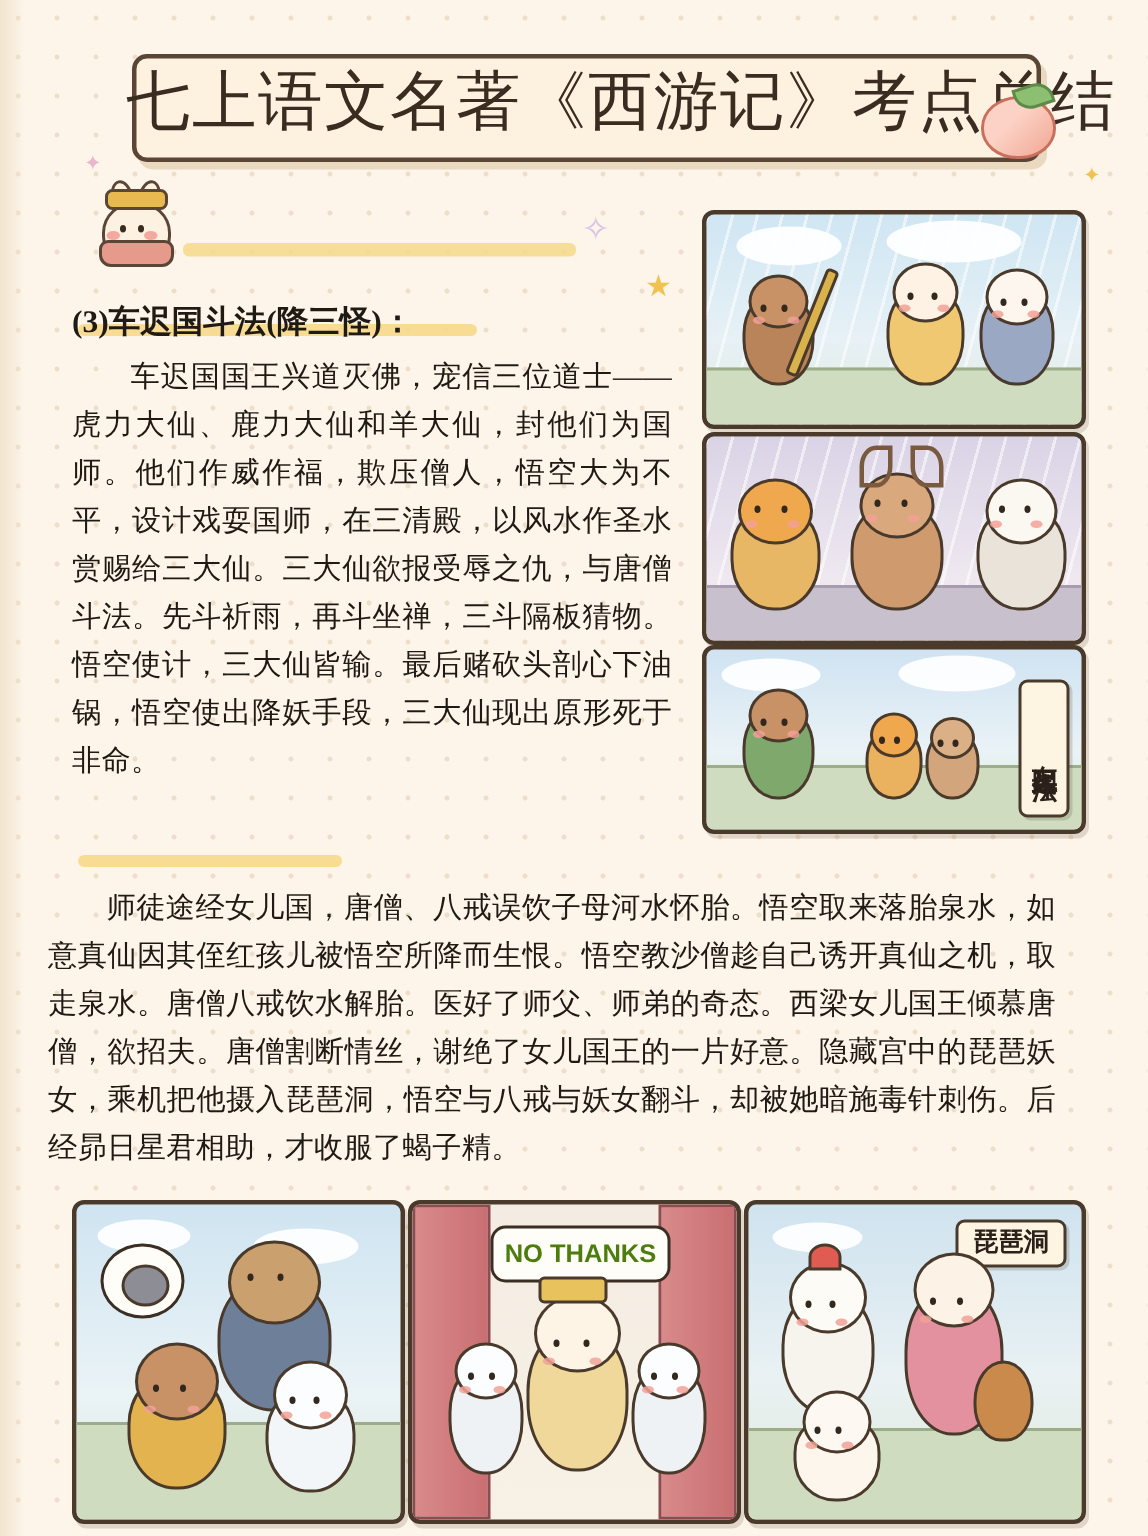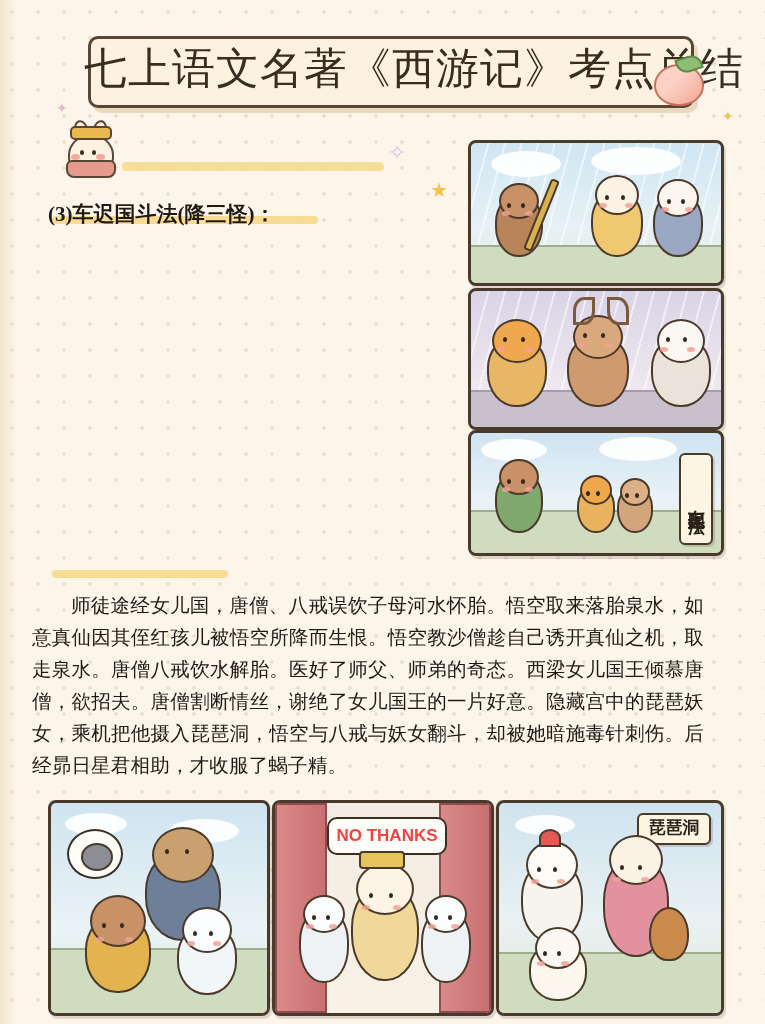--- a/index.html
+++ b/index.html
@@ -283,21 +283,21 @@
     writing-mode: vertical-rl;
     letter-spacing: 2px;
   }
   .speech {
     position: absolute;
     background: #fffdf7;
     border: 2.5px solid #3b2f24;
     border-radius: 10px;
     font-family: "Liberation Sans", sans-serif;
     font-weight: bold;
-    color: #ef4444;
+    color: #4d7c0f;
     display: flex;
     align-items: center;
     justify-content: center;
   }
   .speech:after {
     content: "";
     position: absolute;
     left: 50%; bottom: -11px; margin-left: -7px;
     width: 0; height: 0;
     border-left: 8px solid transparent;
@@ -348,20 +348,21 @@
       <div class="mascot-eye r"></div>
       <div class="mascot-cheek l"></div>
       <div class="mascot-cheek r"></div>
       <div class="mascot-robe"></div>
     </div>
     <div class="section-underline"></div>
   </div>
 
   <div class="sub-underline" style="left:52px; top:216px; width:266px;"></div>
   <div class="sub-title" style="left:48px; top:200px;">(3)车迟国斗法(降三怪)：</div>
+  <div class="para first" style="left:48px; top:236px; width:400px;">车迟国国王兴道灭佛，宠信三位道士——虎力大仙、鹿力大仙和羊大仙，封他们为国师。他们作威作福，欺压僧人，悟空大为不平，设计戏耍国师，在三清殿，以风水作圣水赏赐给三大仙。三大仙欲报受辱之仇，与唐僧斗法。先斗祈雨，再斗坐禅，三斗隔板猜物。悟空使计，三大仙皆输。最后赌砍头剖心下油锅，悟空使出降妖手段，三大仙现出原形死于非命。</div>
 
   <div class="sub-underline" style="left:52px; top:570px; width:176px;"></div>
   <div class="para first" style="left:32px; top:590px; width:672px;">师徒途经女儿国，唐僧、八戒误饮子母河水怀胎。悟空取来落胎泉水，如意真仙因其侄红孩儿被悟空所降而生恨。悟空教沙僧趁自己诱开真仙之机，取走泉水。唐僧八戒饮水解胎。医好了师父、师弟的奇态。西梁女儿国王倾慕唐僧，欲招夫。唐僧割断情丝，谢绝了女儿国王的一片好意。隐藏宫中的琵琶妖女，乘机把他摄入琵琶洞，悟空与八戒与妖女翻斗，却被她暗施毒针刺伤。后经昴日星君相助，才收服了蝎子精。</div>
 
   <div class="panel sky-a" style="left:468px; top:140px; width:250px; height:140px;">
     <div class="cloudlet" style="left:20px; top:8px; width:70px; height:26px;"></div>
     <div class="cloudlet" style="left:120px; top:4px; width:90px; height:28px;"></div>
     <div class="rain"></div>
     <div class="ground"></div>
 

